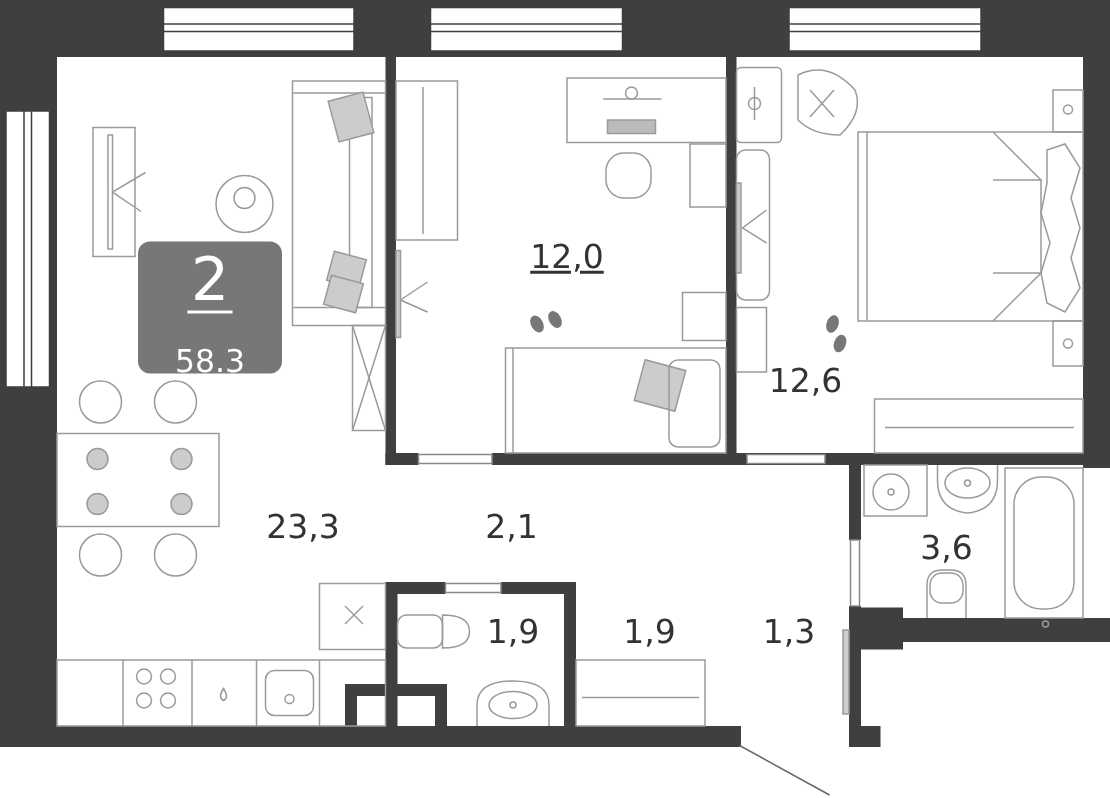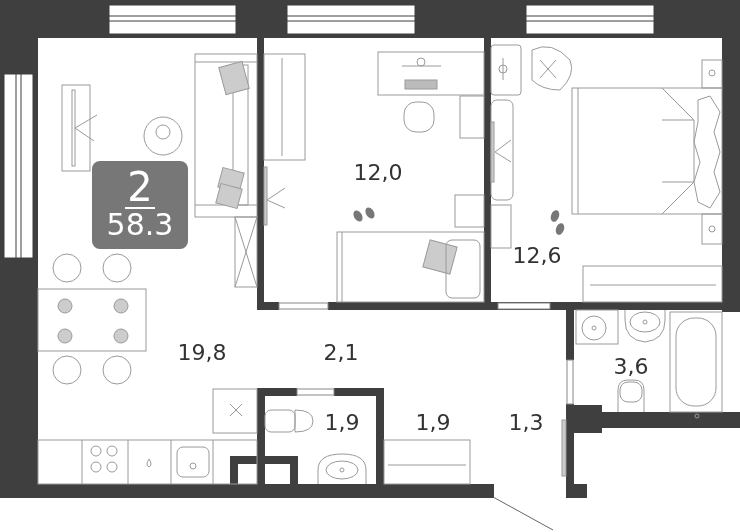--- a/index.html
+++ b/index.html
@@ -1,21 +1,21 @@
 <!DOCTYPE html>
 <html><head>
 <meta charset="utf-8">
 <style>
   html, body { margin: 0; padding: 0; background: #ffffff; }
   body { width: 740px; height: 532px; overflow: hidden; position: relative; font-family: "DejaVu Sans", sans-serif; }
   svg { position: absolute; left: 0; top: 0; }
   .lbl { position: absolute; font-size: 22px; color: #333333; font-family: "DejaVu Sans", sans-serif; white-space: nowrap; transform: translate(-50%, -50%); }
   .badge { position: absolute; left: 92px; top: 161px; width: 96px; height: 88px; background: #777777; border-radius: 8px; color: #fff; text-align: center; }
   .badge .rooms { font-size: 40px; line-height: 40px; margin-top: 6px; display: inline-block; border-bottom: 2px solid #fff; padding: 0 2px; }
-  .badge .area { font-size: 30px; line-height: 24px; margin-top: 4px; }
+  .badge .area { font-size: 21px; line-height: 24px; margin-top: 20px; }
 </style>
 </head>
 <body>
 
 <svg width="740" height="532" viewBox="0 0 740 532">
 
   <g fill="#3f3f3f">
     <rect x="0" y="0" width="740" height="38"></rect>
     <rect x="0" y="0" width="38" height="498"></rect>
     <rect x="722" y="0" width="18" height="312"></rect>
@@ -185,20 +185,20 @@
     <rect x="297" y="389" width="37" height="6"></rect>
     <rect x="567" y="360" width="6" height="44"></rect>
   </g>
 </svg>
 
 <div class="badge">
   <div><span class="rooms">2</span></div>
   <div class="area">58.3</div>
 </div>
 
-<div class="lbl" style="left:202px; top:352px;">19,8</div>
-<div class="lbl" style="left:378px; top:172px;">12,0</div>
+<div class="lbl" style="left:202px; top:352px;">23,3</div>
+<div class="lbl" style="left:378px; top:172px;text-decoration:underline;">12,0</div>
 <div class="lbl" style="left:537px; top:255px;">12,6</div>
 <div class="lbl" style="left:341px; top:352px;">2,1</div>
 <div class="lbl" style="left:631px; top:366px;">3,6</div>
 <div class="lbl" style="left:342px; top:422px;">1,9</div>
 <div class="lbl" style="left:433px; top:422px;">1,9</div>
 <div class="lbl" style="left:526px; top:422px;text-align:right;">1,3</div>
 
 </body></html>

